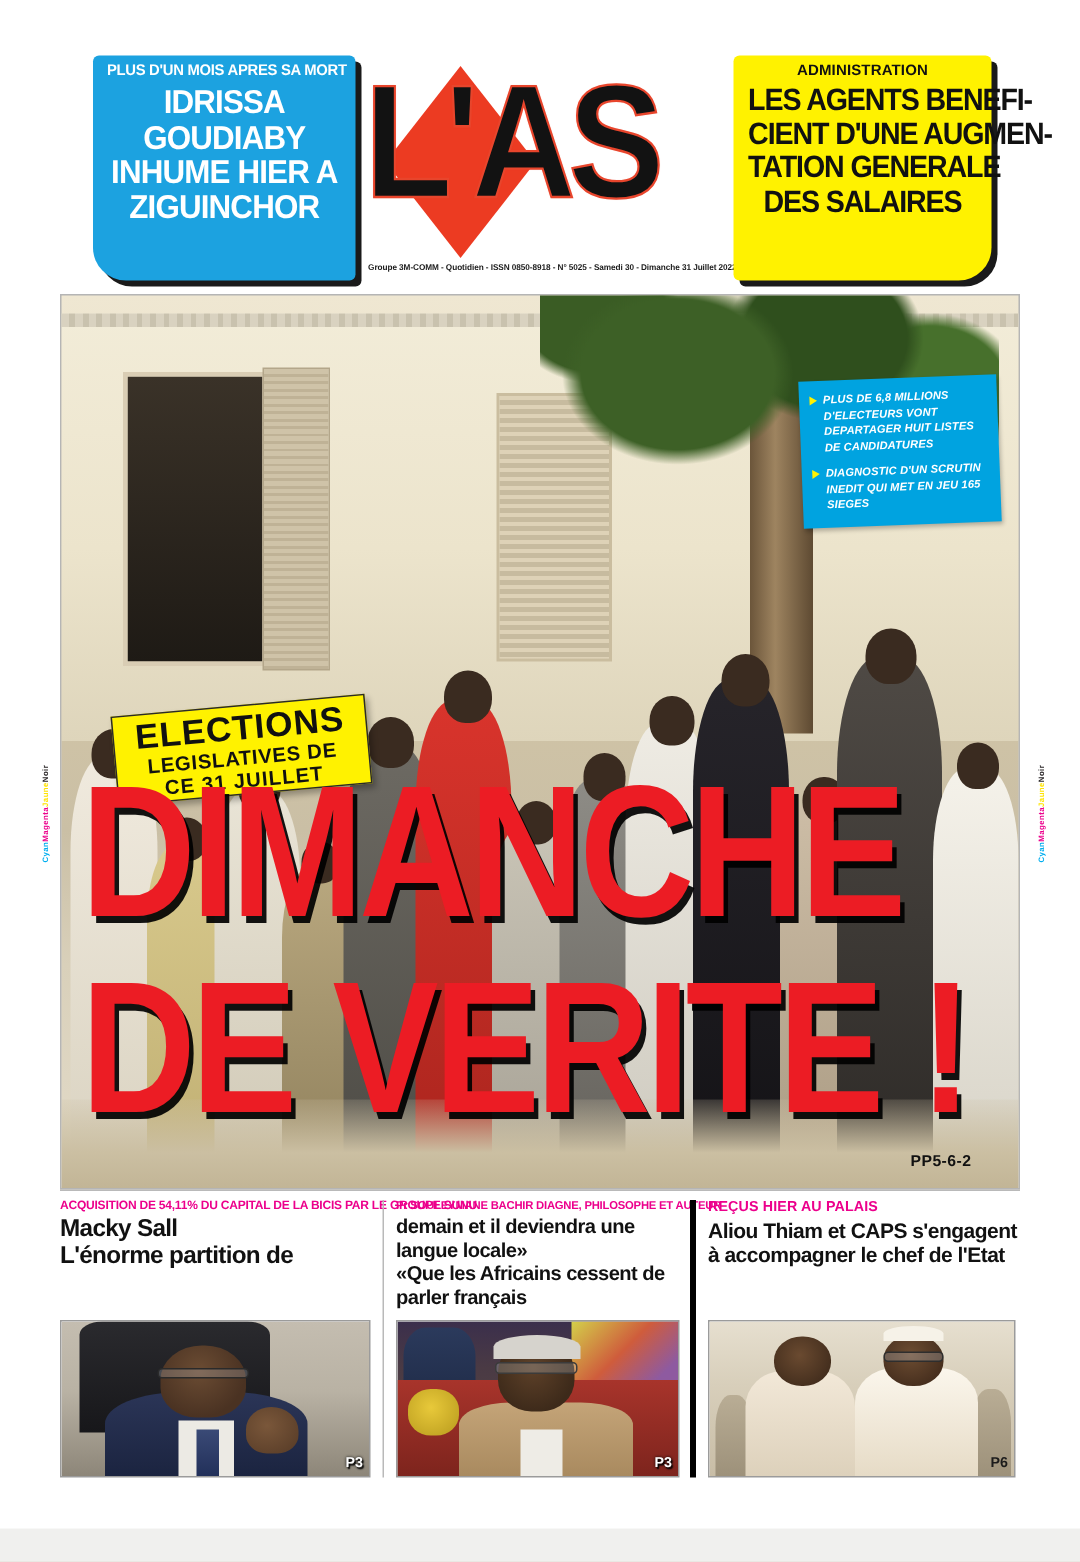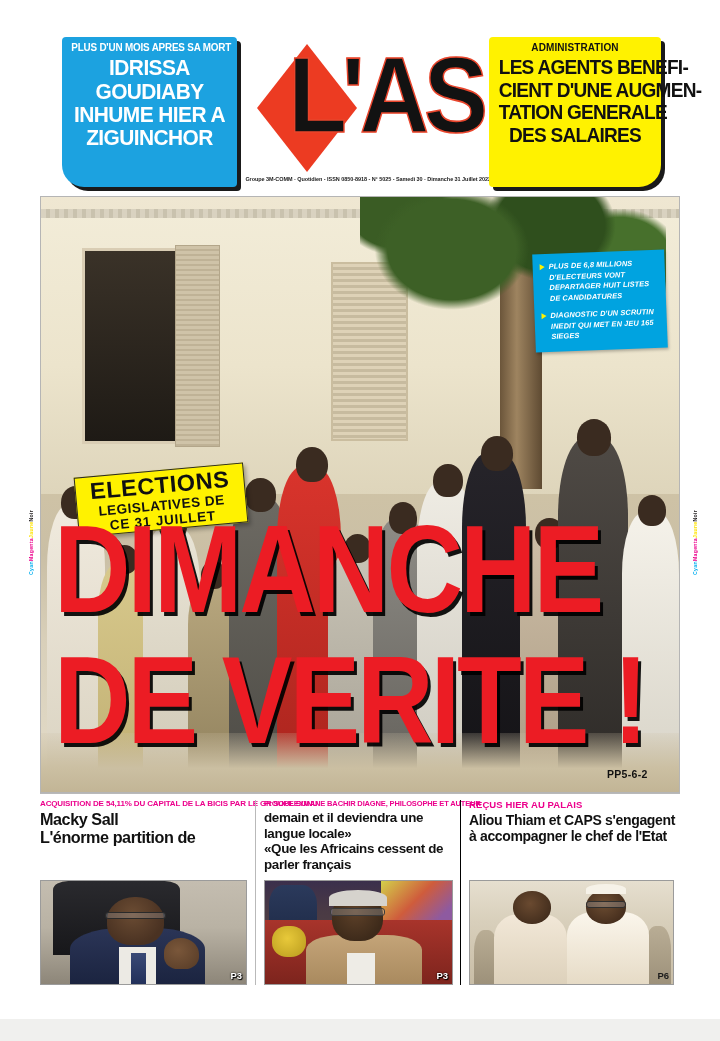--- a/index.html
+++ b/index.html
@@ -52,21 +52,21 @@
     margin-top: 3px;
     transform: scaleX(0.95);
   }
   .teaser-blue .big span { display: block; white-space: nowrap; }
 
   
   .logo-wrap {
     position: absolute;
     left: 243px; top: 36px;
     width: 240px; height: 160px;
-    text-align: right;
+    text-align: left;
   }
   .logo-diamond {
     position: absolute;
     left: 10px; top: 8px;
     width: 108px; height: 128px;
   }
   .logo-text {
     position: relative;
     font-family: "Liberation Sans", sans-serif;
     font-size: 96px;
@@ -302,21 +302,21 @@
   .bottom {
     position: absolute;
     left: 40px; top: 800px;
     width: 640px; height: 185px;
     display: flex;
     gap: 0px;
   }
   .bcol { position: relative; }
   .bcol.c1 { width: 215px; padding-right: 8px; }
   .bcol.c2 { width: 205px; padding: 0 8px; border-left: 1px solid #b9b9b9; }
-  .bcol.c3 { width: 220px; padding-left: 8px; border-left: 1px solid #000000; }
+  .bcol.c3 { width: 220px; padding-left: 8px; border-left: 4px solid #000000; }
 
   .bkicker {
     font-size: 8.1px;
     font-weight: bold;
     color: #ec008c;
     letter-spacing: -0.15px;
     line-height: 1.1;
     white-space: nowrap;
     transform: scaleX(0.99);
     transform-origin: 0 0;

